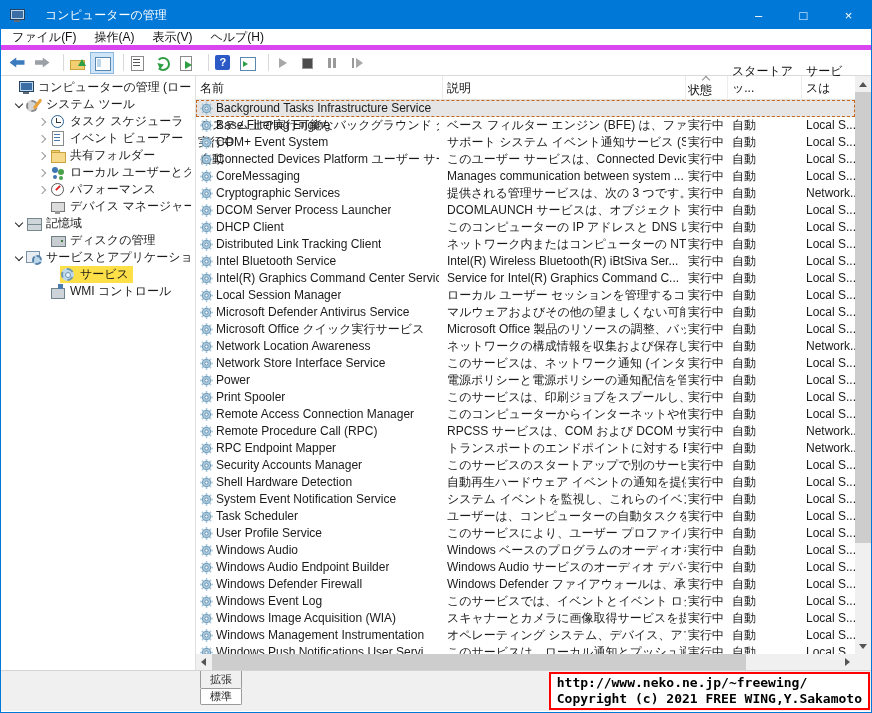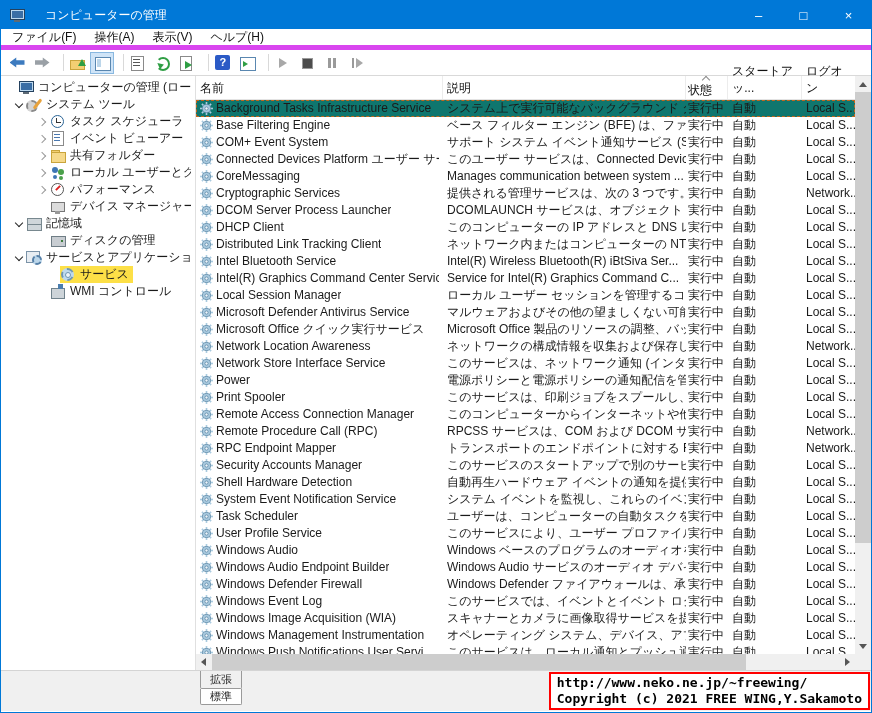--- a/index.html
+++ b/index.html
@@ -100,21 +100,21 @@
   .lv-row{display:flex;height:17px;line-height:17px;}
   .cell{overflow:hidden;white-space:nowrap;padding:0 4px;flex:none;}
   .col-name{width:247px;}
   .lv-row .col-name{display:flex;align-items:center;gap:3px;}
   .nm{overflow:hidden;white-space:nowrap;}
   .gear{flex:none;}
   .col-desc{width:243px;}
   .col-status{width:42px;padding:0 2px;}
   .col-startup{width:74px;}
   .col-logon{flex:1 1 0;min-width:0;border-right:none;}
-  .lv-row.sel{background:#0f766e;outline:1px dashed #c4661c;outline-offset:-1px;}
+  .lv-row.sel{background:#e5e5e5;outline:1px dashed #c4661c;outline-offset:-1px;flex-direction:column;}
   
   .v-scroll{grid-column:2;grid-row:1/3;background:#f0f0f0;display:flex;flex-direction:column;align-items:center;}
   .h-scroll{grid-column:1;grid-row:3;background:#f0f0f0;display:flex;align-items:center;}
   .sb-corner{grid-column:2;grid-row:3;background:#f0f0f0;}
   .sb-btn{width:16px;height:16px;position:relative;flex:none;}
   .sb-btn::before{content:"";position:absolute;}
   .sb-up::before{left:4px;top:6px;border:4px solid transparent;border-bottom:5px solid #555;border-top:none;}
   .sb-down::before{left:4px;top:6px;border:4px solid transparent;border-top:5px solid #555;border-bottom:none;}
   .sb-left::before{left:5px;top:4px;border:4px solid transparent;border-right:5px solid #555;border-left:none;}
   .sb-right::before{left:6px;top:4px;border:4px solid transparent;border-left:5px solid #555;border-right:none;}
@@ -362,21 +362,21 @@
             <span>状態</span>
           </div>
 
           <div class="hc col-startup">
 
             <span>スタートアッ...</span>
           </div>
 
           <div class="hc col-logon">
 
-            <span>ログオン</span>
+            <span>サービスは</span>
           </div>
         </div>
 
       <div class="rows">
 
           <div class="lv-row sel">
             <span class="cell col-name">
               <svg class="gear" width="13" height="13" viewBox="0 0 16 16">
                 <g fill="#aacbe0">
                   <rect x="7" y="0" width="2" height="4"></rect>

